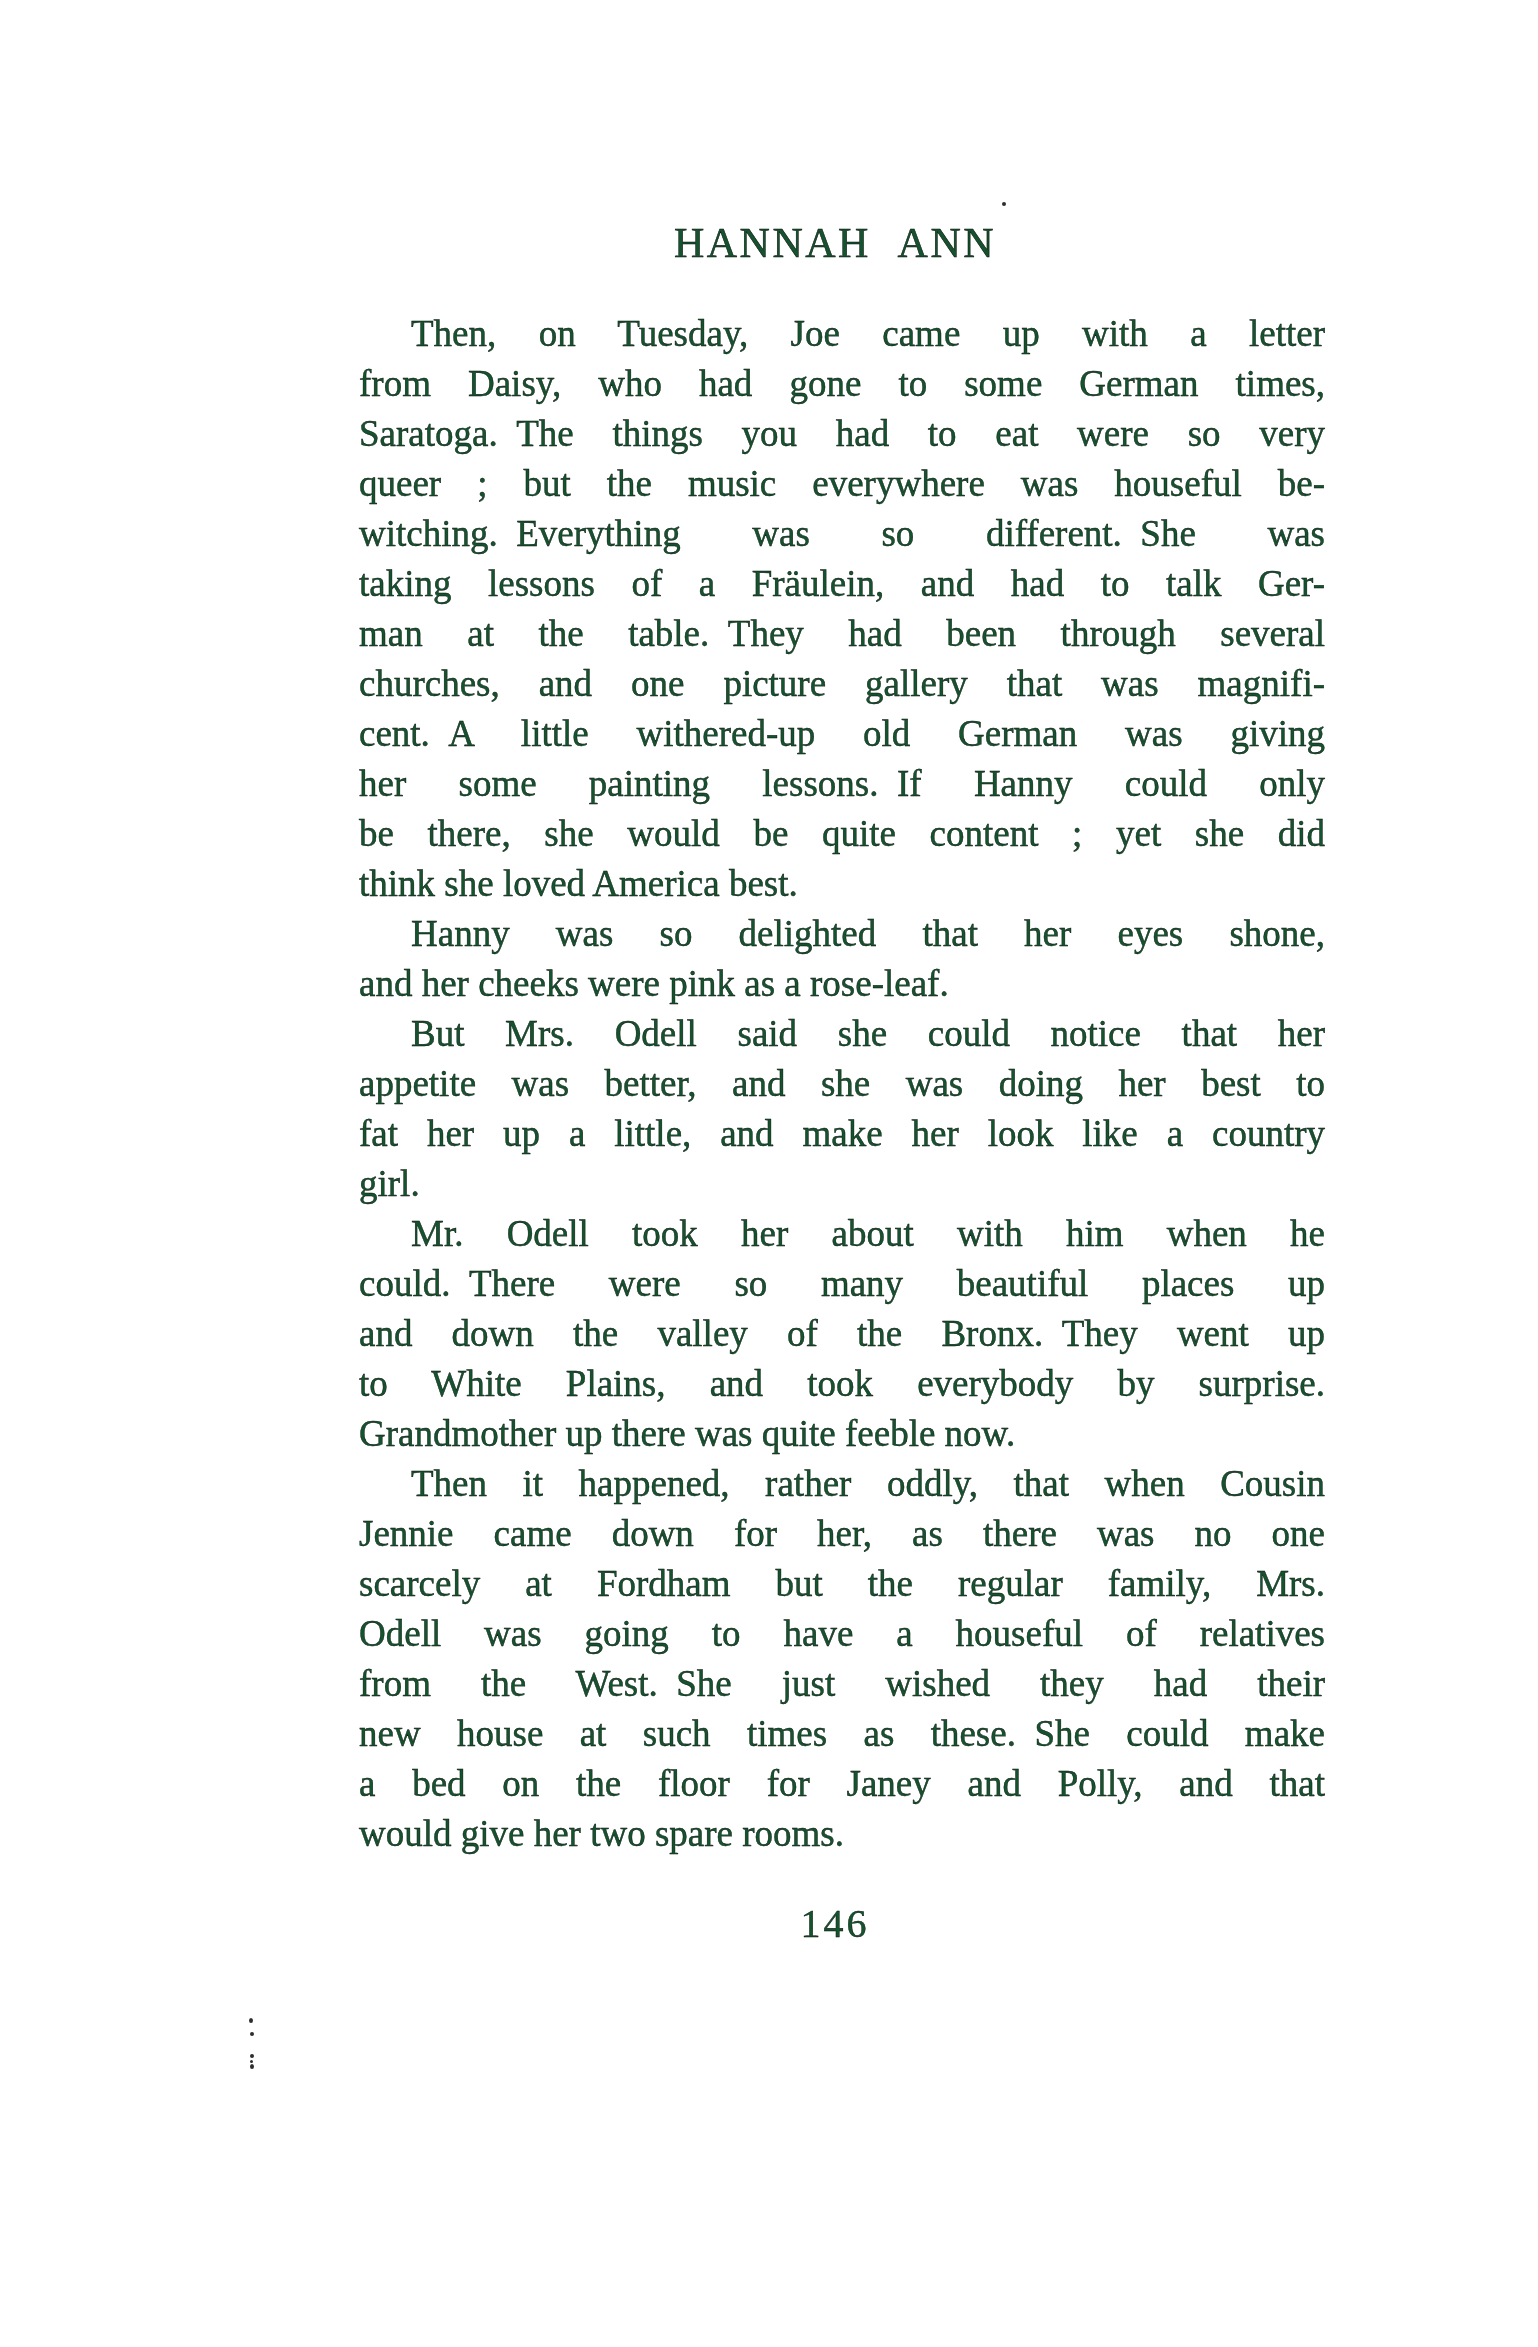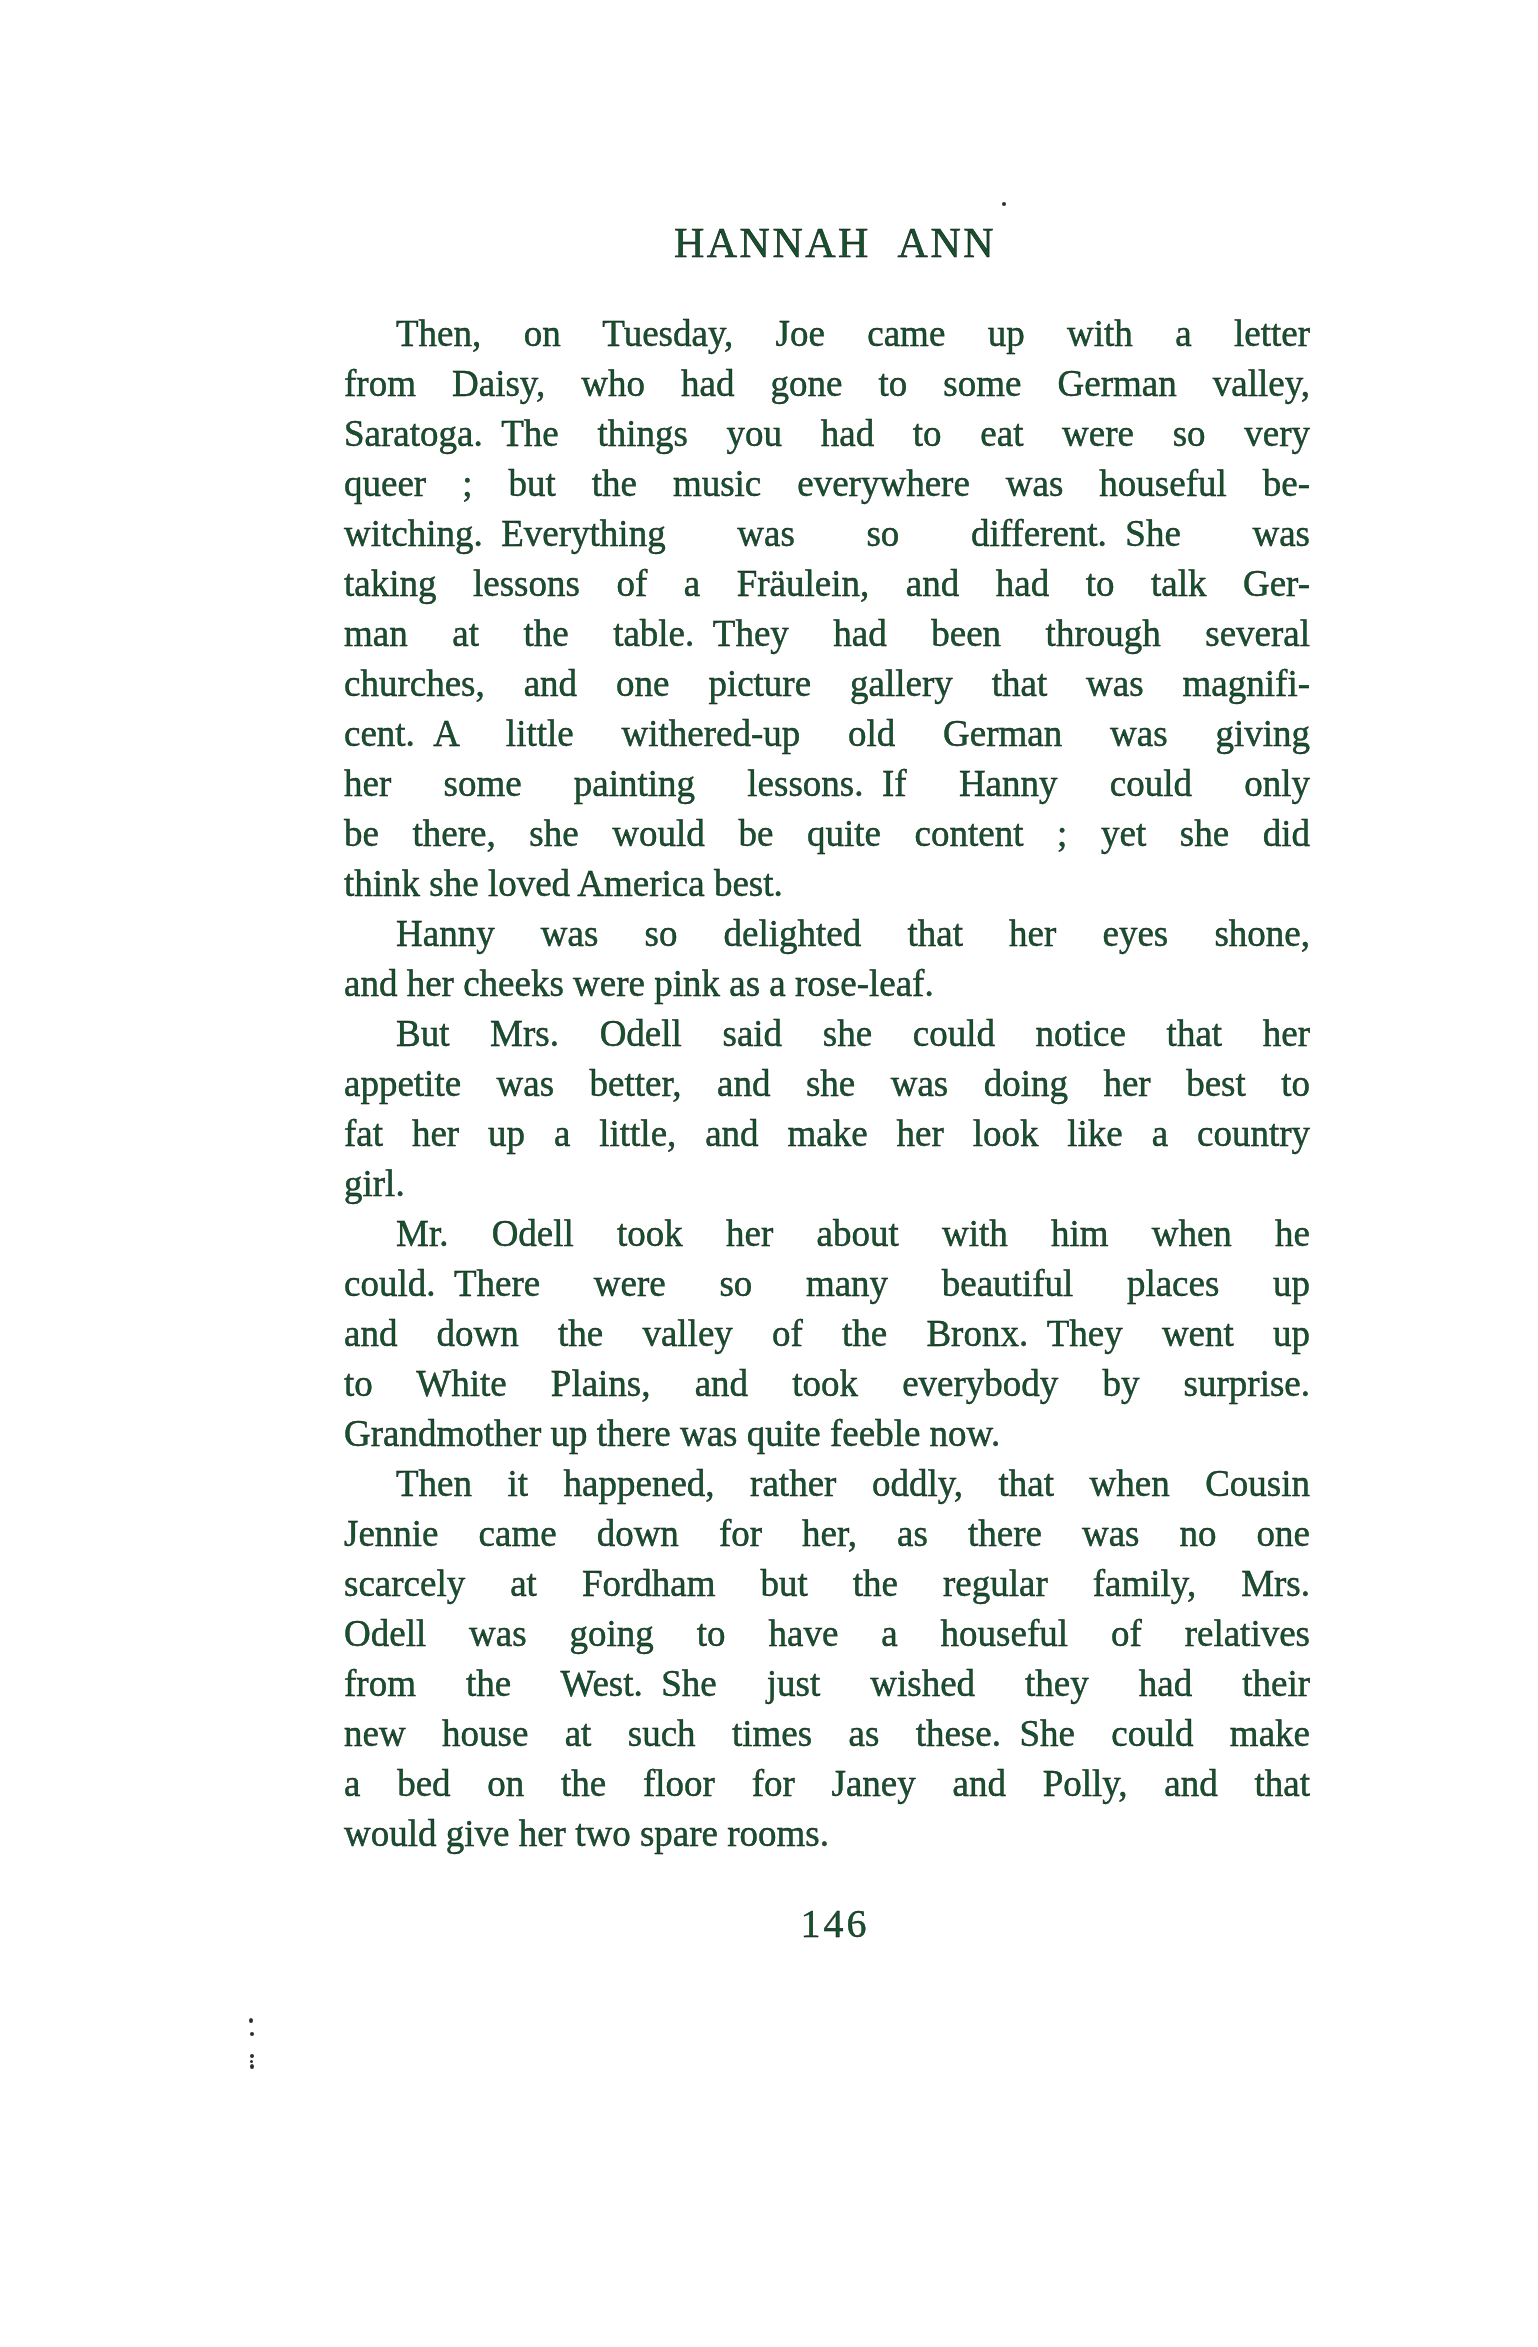--- a/index.html
+++ b/index.html
@@ -5,21 +5,21 @@
   html,body{margin:0;padding:0;background:#ffffff;}
   .page{
     position:relative;width:1524px;height:2347px;background:#ffffff;
     overflow:hidden;font-family:"Liberation Serif",serif;color:#14532d;margin-top:36px;
   }
   .running-header{
     position:absolute;left:352px;top:183px;width:966px;
     text-align:center;font-size:42px;letter-spacing:2.5px;word-spacing:16px;
     white-space:nowrap;-webkit-text-stroke:0.5px #0b0b0b;
   }
-  .textblock{position:absolute;left:344px;top:273px;width:966px;}
+  .textblock{position:absolute;left:359px;top:273px;width:966px;}
   .line{
     font-size:37px;line-height:50px;height:50px;
     text-align:justify;text-align-last:justify;
     -webkit-text-stroke:0.4px #0b0b0b;
   }
   .line.indent{text-indent:52px;}
   .line.lastline{text-align-last:left;}
   .folio{
     position:absolute;left:352px;top:1864px;width:966px;text-align:center;
     font-size:40px;letter-spacing:3px;-webkit-text-stroke:0.4px #0b0b0b;
@@ -27,21 +27,21 @@
   .speck{position:absolute;background:#2e2e2e;border-radius:50%;}
 </style>
 </head>
 <body>
 
 <div class="page">
   <div class="running-header">HANNAH ANN</div>
 
   <div class="textblock" id="textblock">
       <div class="line indent">Then, on Tuesday, Joe came up with a letter</div>
-      <div class="line">from Daisy, who had gone to some German valley,</div>
+      <div class="line">from Daisy, who had gone to some German times,</div>
       <div class="line">Saratoga. The things you had to eat were so very</div>
       <div class="line">queer ; but the music everywhere was houseful be-</div>
       <div class="line">witching. Everything was so different. She was</div>
       <div class="line">taking lessons of a Fräulein, and had to talk Ger-</div>
       <div class="line">man at the table. They had been through several</div>
       <div class="line">churches, and one picture gallery that was magnifi-</div>
       <div class="line">cent. A little withered-up old German was giving</div>
       <div class="line">her some painting lessons. If Hanny could only</div>
       <div class="line">be there, she would be quite content ; yet she did</div>
       <div class="line lastline">think she loved America best.</div>

